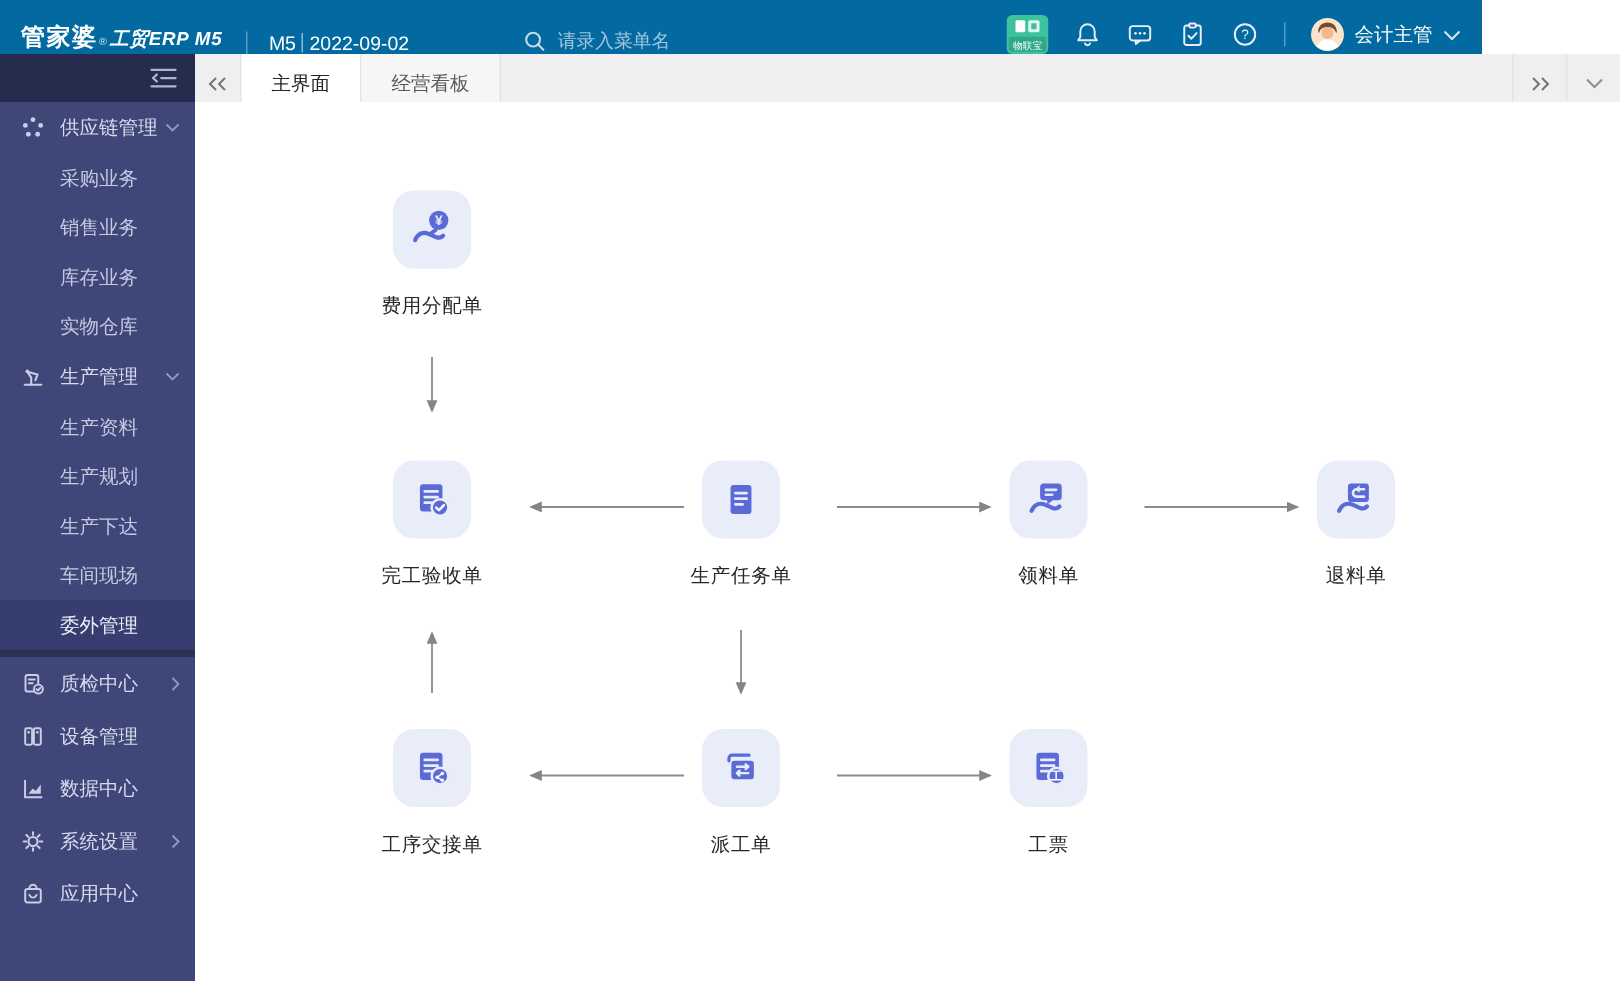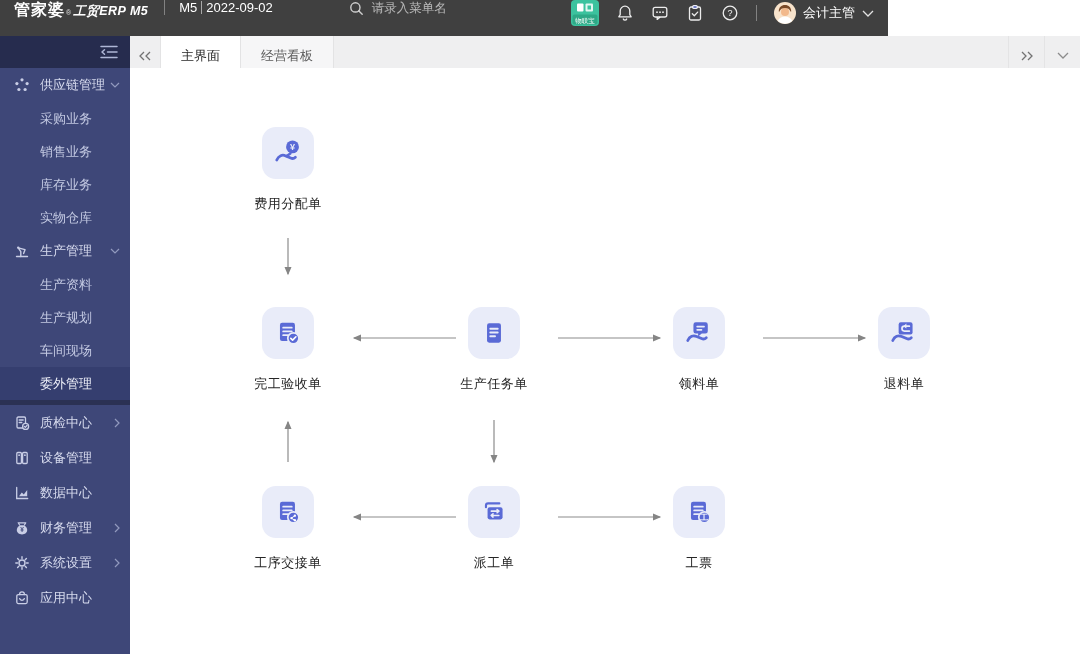--- a/index.html
+++ b/index.html
@@ -1,21 +1,21 @@
 <!DOCTYPE html>
 <html><head>
 <meta charset="utf-8">
 <style>
   * { margin:0; padding:0; box-sizing:border-box; }
   html,body { width:1080px; height:654px; font-family:"Liberation Sans","DejaVu Sans",sans-serif; }
   .app { position:relative; width:1080px; height:654px; overflow:hidden; background:#fff; }
 
   
-  .hdr { position:absolute; left:0; top:0; width:888px; height:36px; background:#404040;
-         display:flex; align-items:flex-start; padding:0 14px; color:#fff; }
+  .hdr { position:absolute; left:0; top:0; width:988px; height:36px; background:#0369a1;
+         display:flex; align-items:flex-end; padding:0 14px; color:#fff; }
   .logo { display:flex; align-items:baseline; white-space:nowrap; }
   .logo-primary { font-size:16px; font-weight:bold; letter-spacing:1px; }
   .logo-reg { font-size:7px; vertical-align:super; margin:0 2px 0 1px; opacity:.85; }
   .logo-secondary { font-size:12.5px; font-style:italic; font-weight:bold; margin-left:0; letter-spacing:.5px; }
   .hdr-divider { width:1px; height:15px; background:rgba(255,255,255,.35); margin:0 14px 0 16px; }
   .env-date { display:flex; align-items:center; font-size:13px; gap:4px; }
   .env-sep { width:1px; height:13px; background:rgba(255,255,255,.55); }
   .hdr-search { display:flex; align-items:center; margin-left:76px; gap:8px; color:rgba(255,255,255,.62);
                 font-size:12.5px; cursor:text; min-width:140px; }
   .hdr-right { margin-left:auto; display:flex; align-items:center; gap:17px; }
@@ -201,20 +201,23 @@
           </svg>
         </span>
     </div>
     <div class="sub">
         <span>生产资料</span>
       </div>
     <div class="sub">
         <span>生产规划</span>
       </div>
     <div class="sub">
+        <span>生产下达</span>
+      </div>
+    <div class="sub">
         <span>车间现场</span>
       </div>
     <div class="sub active">
         <span>委外管理</span>
       </div>
     <div class="sb-sec-divider"></div>
 
     <div class="grp tall">
       <span class="gicon">
         <svg width="16" height="16" viewBox="0 0 16 16" fill="none" stroke="#C9CEE6" stroke-width="1.3" stroke-linecap="round" stroke-linejoin="round">
@@ -242,35 +245,20 @@
       <span class="glabel">设备管理</span>
     </div>
     <div class="grp tall">
       <span class="gicon">
         <svg width="16" height="16" viewBox="0 0 16 16">
             <path d="M2.7 2.5v11h11" fill="none" stroke="#C9CEE6" stroke-width="1.3" stroke-linecap="round"></path>
             <path d="M5 11.2l2.8-3.6 2 1.8 3.4-4.4v6.2z" fill="#C9CEE6"></path>
           </svg>
       </span>
       <span class="glabel">数据中心</span>
-    </div>
-    <div class="grp tall">
-      <span class="gicon">
-        <svg width="16" height="16" viewBox="0 0 16 16">
-            <path d="M5.7 5.3L4.2 2.8h7.6l-1.5 2.5" fill="none" stroke="#C9CEE6" stroke-width="1.2" stroke-linejoin="round"></path>
-            <path d="M5.6 5.3h4.8c1.8 1.5 2.8 3.1 2.8 4.8 0 2.6-2.3 4.3-5.2 4.3S2.8 12.7 2.8 10.1c0-1.7 1-3.3 2.8-4.8z" fill="#C9CEE6"></path>
-            <text x="8" y="12" text-anchor="middle" font-size="6.5" font-weight="bold" fill="#3E4778">¥</text>
-          </svg>
-      </span>
-      <span class="glabel">财务管理</span>
-      <span class="chev">
-          <svg width="6" height="10" viewBox="0 0 6 10">
-            <path d="M1 1l4 4-4 4" fill="none" stroke="#AEB6D6" stroke-width="1.2"></path>
-          </svg>
-        </span>
     </div>
     <div class="grp tall">
       <span class="gicon">
         <svg width="16" height="16" viewBox="0 0 16 16" fill="none" stroke="#C9CEE6" stroke-width="1.4" stroke-linecap="round">
           <circle cx="8" cy="8" r="3"></circle>
             <path d="M8 1.8v1.7M8 12.5v1.7M1.8 8h1.7M12.5 8h1.7M3.6 3.6l1.2 1.2M11.2 11.2l1.2 1.2M12.4 3.6l-1.2 1.2M4.8 11.2l-1.2 1.2"></path>
         </svg>
       </span>
       <span class="glabel">系统设置</span>
       <span class="chev">

